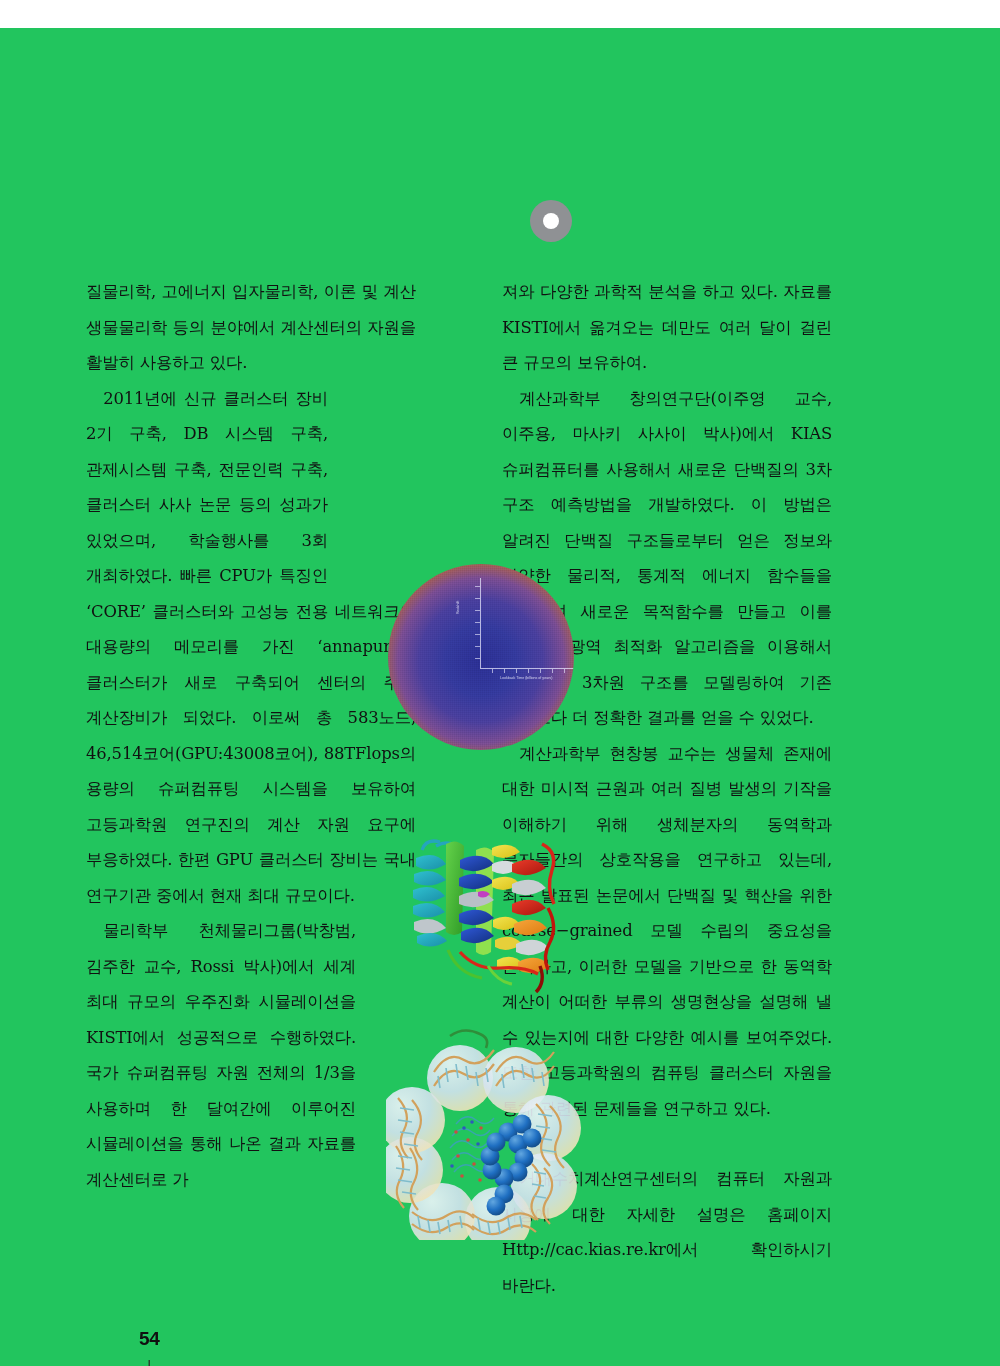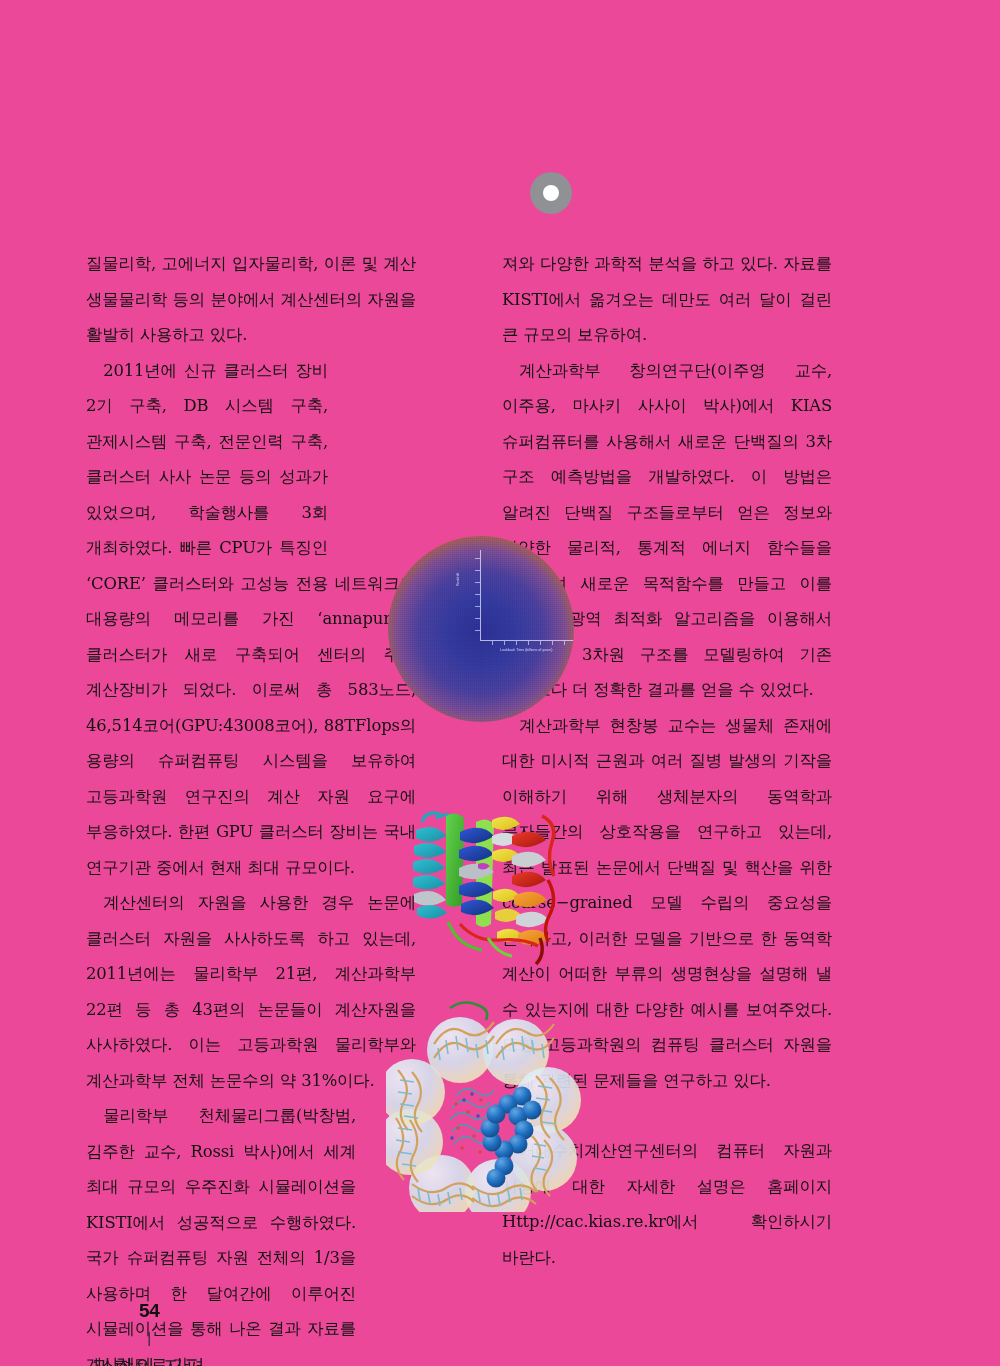--- a/index.html
+++ b/index.html
@@ -12,21 +12,22 @@
     height: 1366px;
     position: relative;
     font-family: "DejaVu Serif", "Liberation Serif", serif;
     color: #111;
     overflow: hidden;
   }
 
   .page {
     position: absolute;
     inset: 0;
-    background: #ec4899;
+    background: #22c55e;
+    margin-top: 28px;
   }
 
   
   .top-ornament {
     position: absolute;
     left: 530px;
     top: 172px;
     width: 42px;
     height: 42px;
     border-radius: 50%;
@@ -222,21 +223,20 @@
 
   <div class="top-ornament"></div>
 
   <div class="col col-left">
 
     <p class="noindent">질물리학, 고에너지 입자물리학, 이론 및 계산 생물물리학 등의 분야에서 계산센터의 자원을 활발히 사용하고 있다.</p>
 
     <div class="wrap-narrow-1"></div>
     <p>2011년에 신규 클러스터 장비 2기 구축, DB 시스템 구축, 관제시스템 구축, 전문인력 구축, 클러스터 사사 논문 등의 성과가 있었으며, 학술행사를 3회 개최하였다. 빠른 CPU가 특징인 ‘CORE’ 클러스터와 고성능 전용 네트워크와 대용량의 메모리를 가진 ‘annapurna’ 클러스터가 새로 구축되어 센터의 주력 계산장비가 되었다. 이로써 총 583노드, 46,514코어(GPU:43008코어), 88TFlops의 용량의 슈퍼컴퓨팅 시스템을 보유하여 고등과학원 연구진의 계산 자원 요구에 부응하였다. 한편 GPU 클러스터 장비는 국내 연구기관 중에서 현재 최대 규모이다.</p>
 
-    <p>계산센터의 자원을 사용한 경우 논문에 클러스터 자원을 사사하도록 하고 있는데, 2011년에는 물리학부 21편, 계산과학부 22편 등 총 43편의 논문들이 계산자원을 사사하였다. 이는 고등과학원 물리학부와 계산과학부 전체 논문수의 약 31%이다.</p>
 
     <div class="wrap-narrow-2"></div>
 
     <p>물리학부 천체물리그룹(박창범, 김주한 교수, Rossi 박사)에서 세계 최대 규모의 우주진화 시뮬레이션을 KISTI에서 성공적으로 수행하였다. 국가 슈퍼컴퓨팅 자원 전체의 1/3을 사용하며 한 달여간에 이루어진 시뮬레이션을 통해 나온 결과 자료를 계산센터로 가</p>
   </div>
 
   <div class="col col-right">
 
     <p class="noindent">져와 다양한 과학적 분석을 하고 있다. 자료를 KISTI에서 옮겨오는 데만도 여러 달이 걸린 큰 규모의 보유하여.</p>
 

